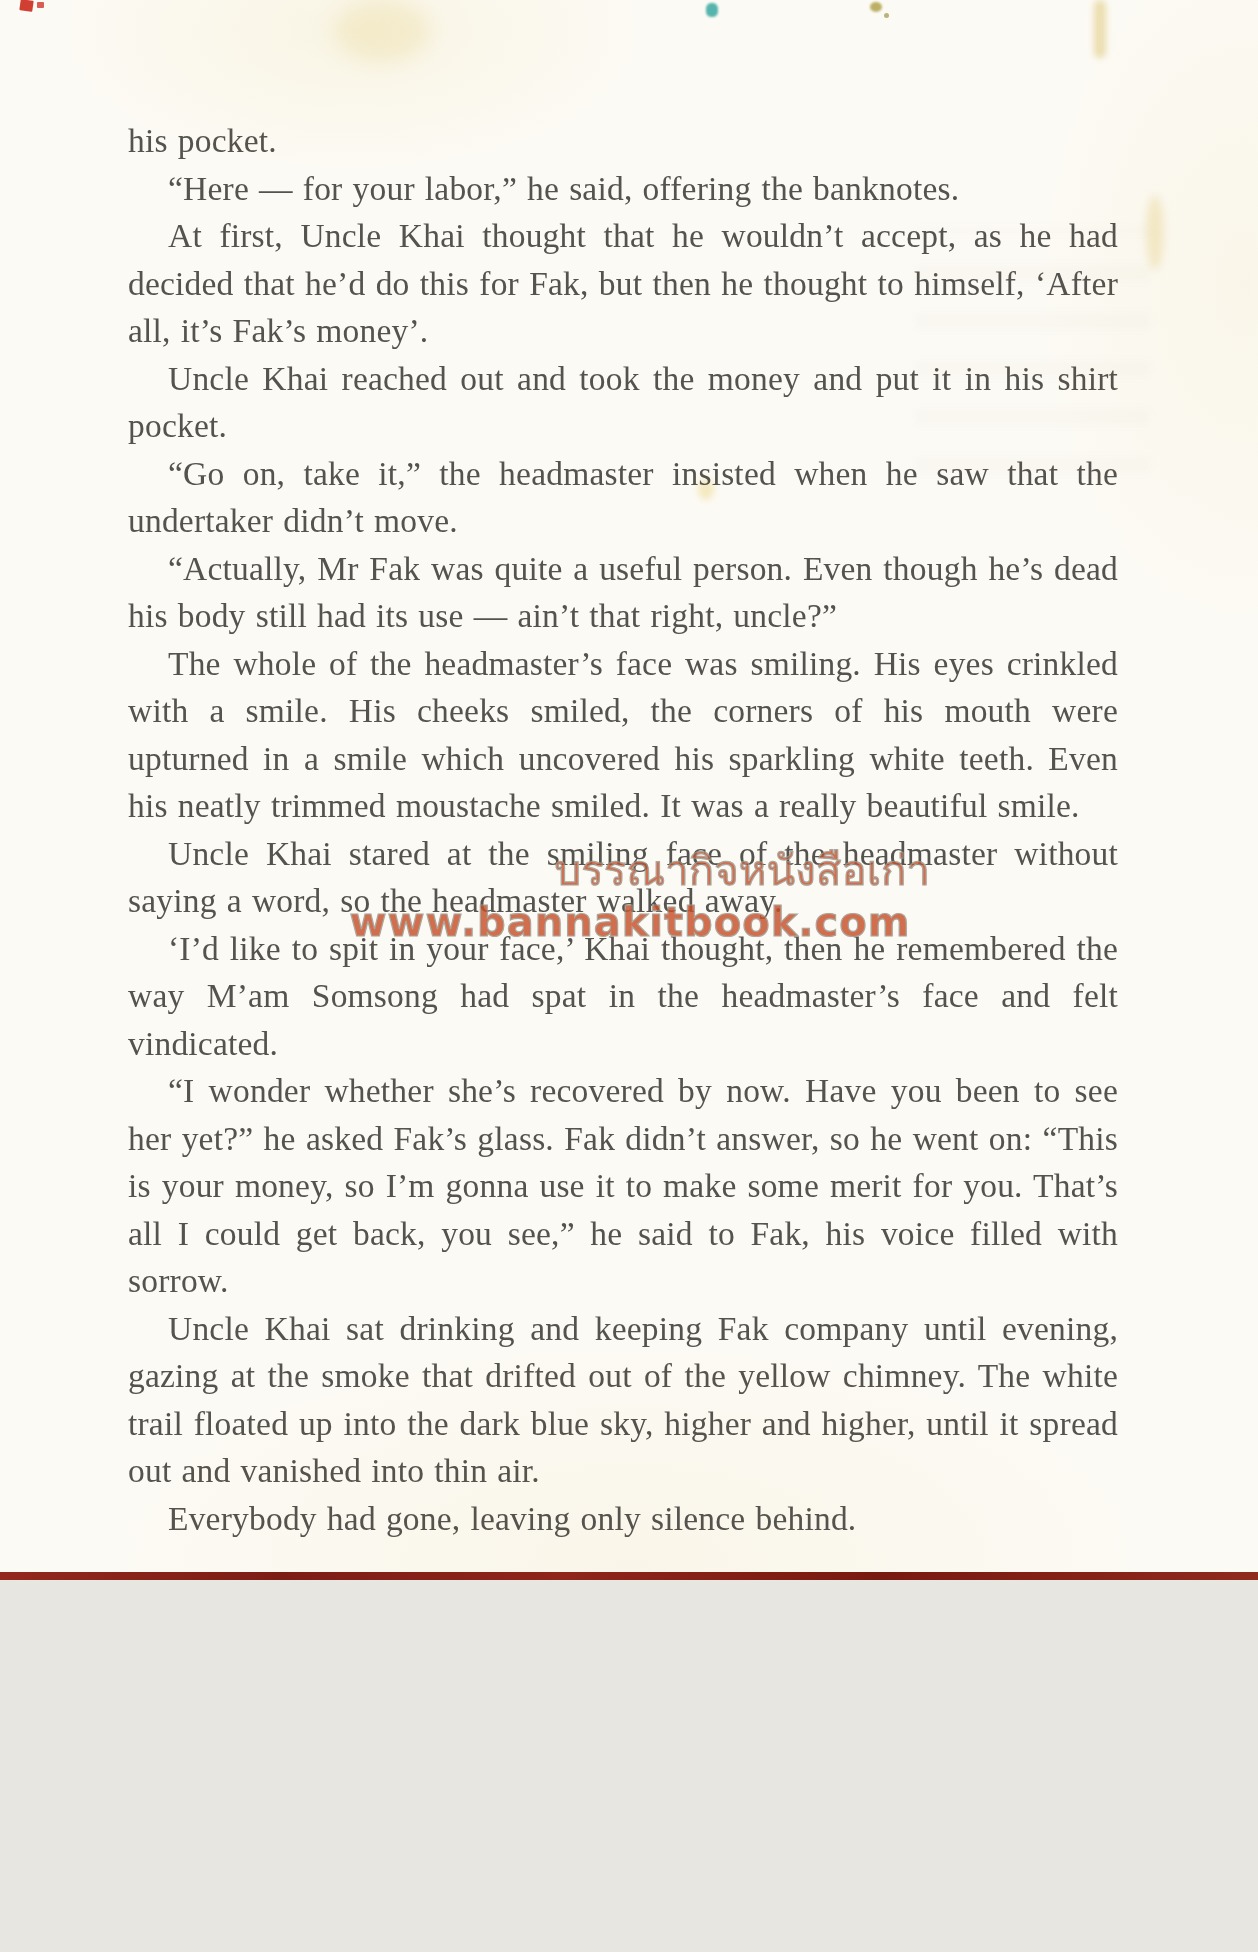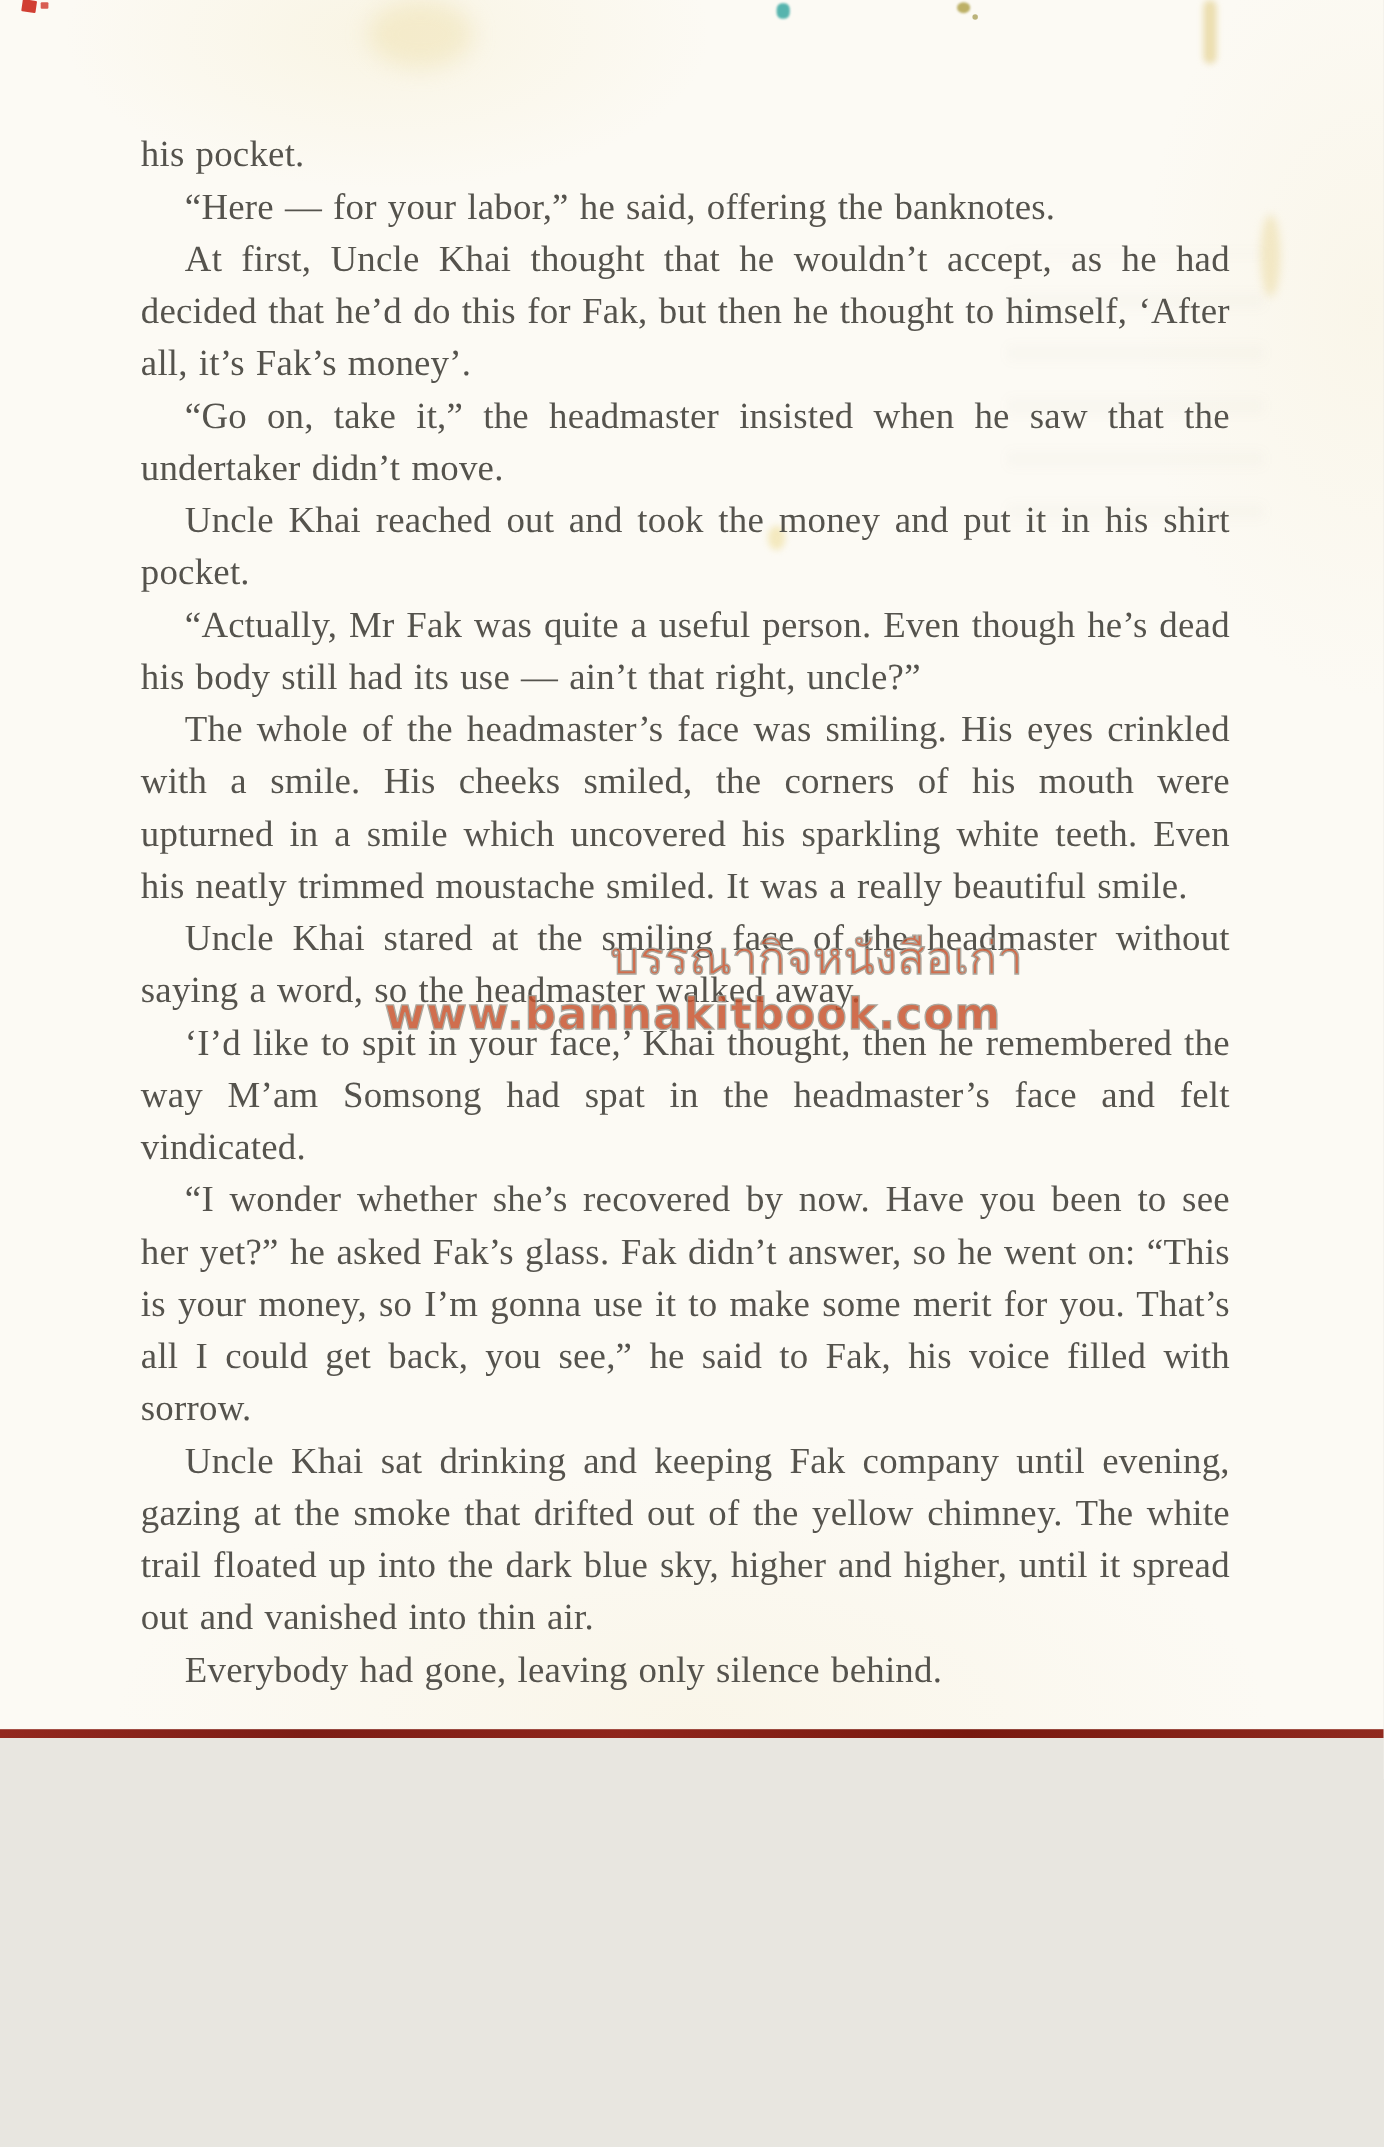--- a/index.html
+++ b/index.html
@@ -107,22 +107,22 @@
 
   <div class="ghost ghost-a"></div>
   <div class="ghost ghost-b"></div>
   <div class="ghost ghost-c"></div>
   <div class="ghost ghost-d"></div>
 
   <div class="text-block">
       <p class="">his pocket.</p>
       <p class="indent">“Here — for your labor,” he said, offering the banknotes.</p>
       <p class="indent">At first, Uncle Khai thought that he wouldn’t accept, as he had decided that he’d do this for Fak, but then he thought to himself, ‘After all, it’s Fak’s money’.</p>
+      <p class="indent">Uncle Khai reached out and took the money and put it in his shirt pocket.</p>
       <p class="indent">“Go on, take it,” the headmaster insisted when he saw that the undertaker didn’t move.</p>
-      <p class="indent">Uncle Khai reached out and took the money and put it in his shirt pocket.</p>
       <p class="indent">“Actually, Mr Fak was quite a useful person. Even though he’s dead his body still had its use — ain’t that right, uncle?”</p>
       <p class="indent">The whole of the headmaster’s face was smiling. His eyes crinkled with a smile. His cheeks smiled, the corners of his mouth were upturned in a smile which uncovered his sparkling white teeth. Even his neatly trimmed moustache smiled. It was a really beautiful smile.</p>
       <p class="indent">Uncle Khai stared at the smiling face of the headmaster without saying a word, so the headmaster walked away.</p>
       <p class="indent">‘I’d like to spit in your face,’ Khai thought, then he remembered the way M’am Somsong had spat in the headmaster’s face and felt vindicated.</p>
       <p class="indent">“I wonder whether she’s recovered by now. Have you been to see her yet?” he asked Fak’s glass. Fak didn’t answer, so he went on: “This is your money, so I’m gonna use it to make some merit for you. That’s all I could get back, you see,” he said to Fak, his voice filled with sorrow.</p>
       <p class="indent">Uncle Khai sat drinking and keeping Fak company until evening, gazing at the smoke that drifted out of the yellow chimney. The white trail floated up into the dark blue sky, higher and higher, until it spread out and vanished into thin air.</p>
       <p class="indent">Everybody had gone, leaving only silence behind.</p>
     </div>
 
   <div class="watermark">

